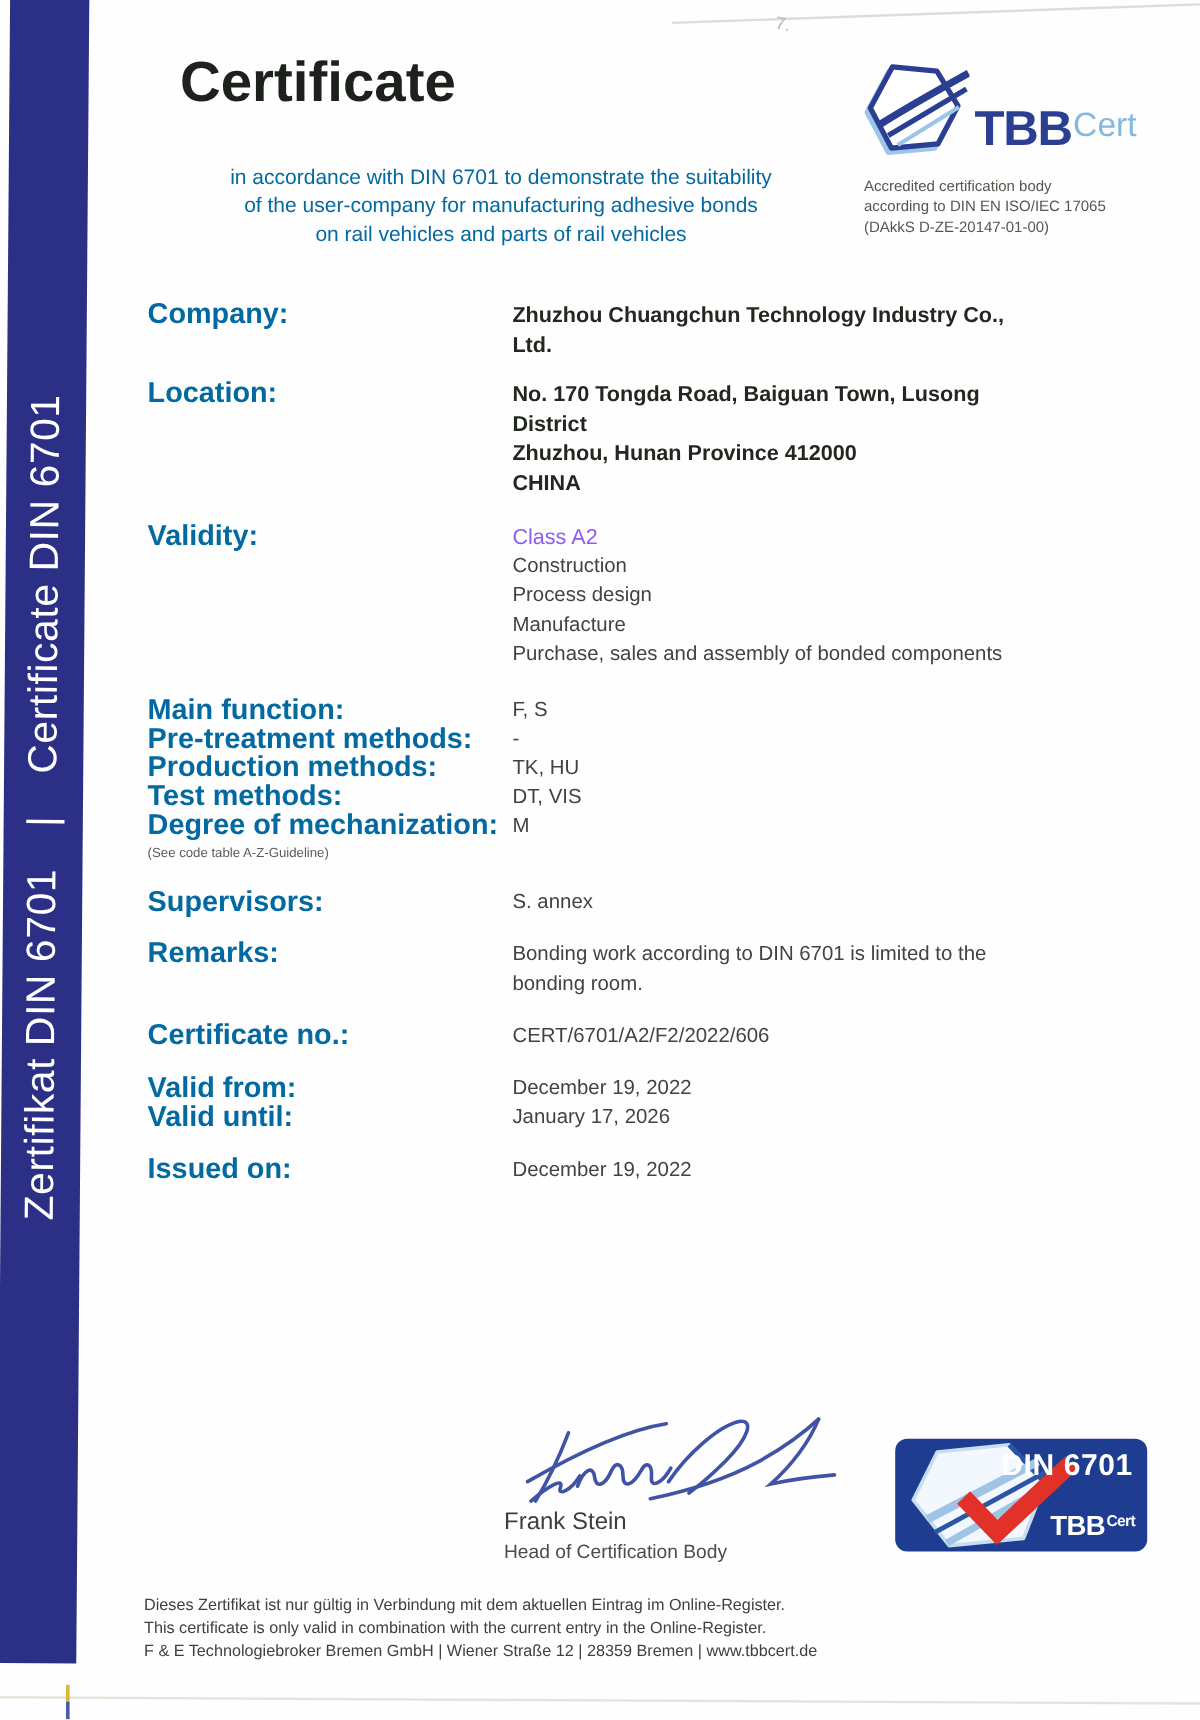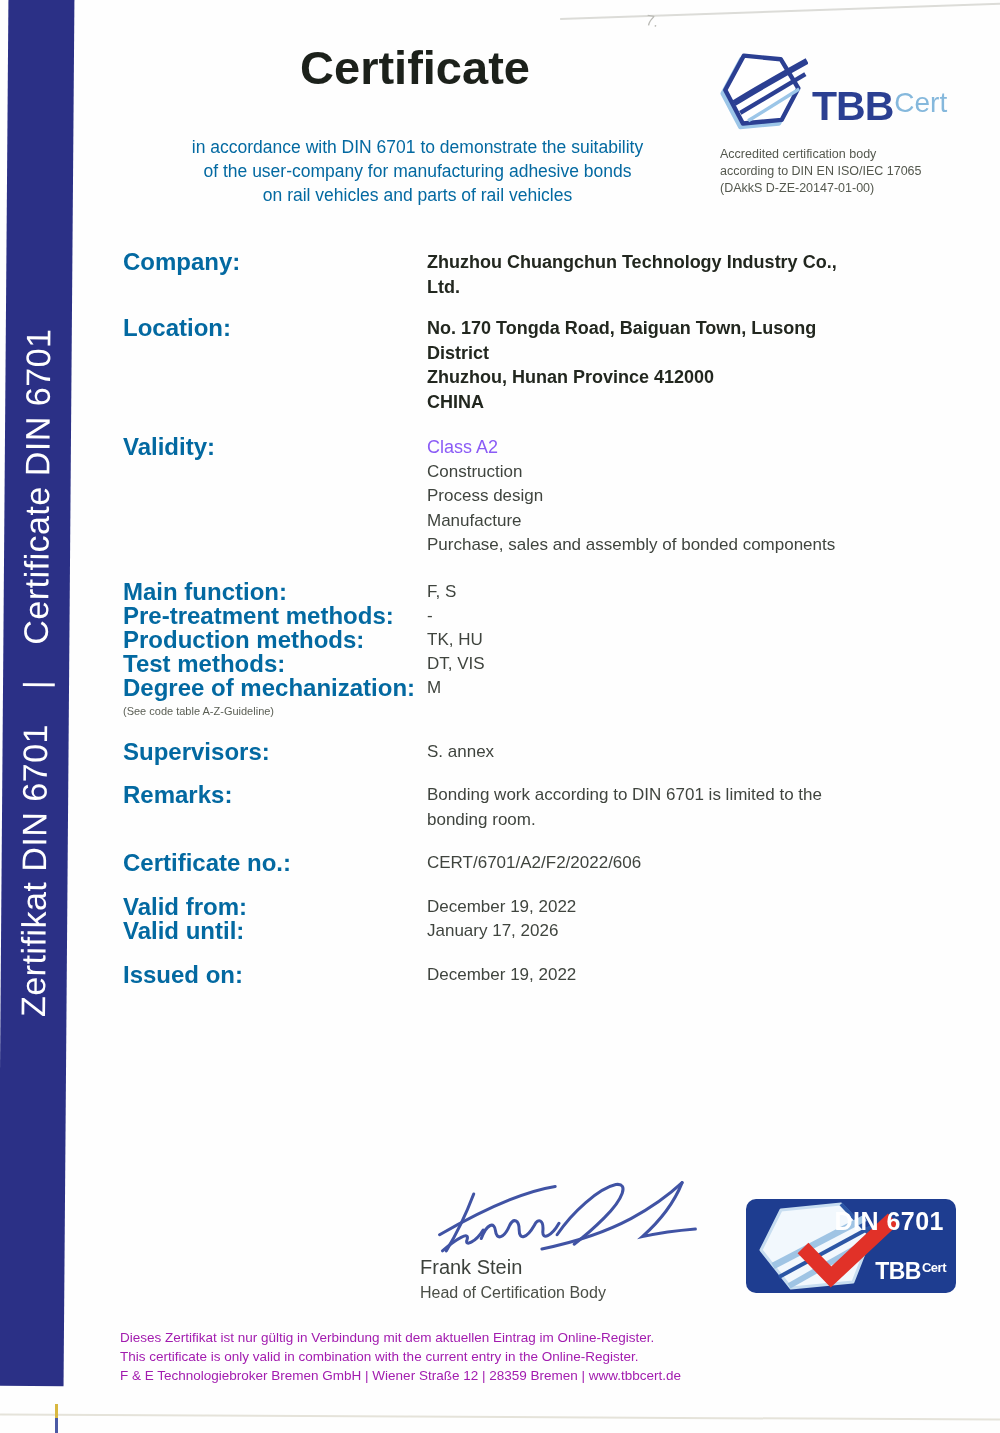--- a/index.html
+++ b/index.html
@@ -16,21 +16,21 @@
   }
   .band-text{
     position:absolute; top:322px; left:0; width:100%; height:714px;
     writing-mode:vertical-rl; transform:rotate(180deg);
     display:flex; align-items:center; justify-content:center;
     color:#ffffff; font-size:34px; letter-spacing:0.5px; white-space:nowrap;
   }
   
   .title{
     position:absolute; top:40px; left:150px; width:530px; margin:0;
-    text-align:center; font-size:47px; font-weight:700; color:#1c211b;
+    font-size:47px; font-weight:700; color:#1c211b;
   }
   .subtitle{
     position:absolute; top:135px; left:130px; width:575px;
     text-align:center; font-size:17.5px; line-height:24px; color:#0369a1;
   }
   .subtitle span{display:block;}
   
   .logo{position:absolute; left:720px; top:48px; width:250px;}
   .logo-row{display:flex; align-items:flex-end;}
   .logo-hex{flex:0 0 auto;}
@@ -60,21 +60,21 @@
   .sig{position:absolute; left:420px; top:1176px; width:310px;}
   .sig-name{font-size:20px; color:#3c413b; margin-top:-14px;}
   .sig-role{font-size:16px; color:#4a4e46; margin-top:5px;}
   
   .badge{position:absolute; left:745px; top:1198px; width:212px; height:96px;}
   .badge svg{position:absolute; left:0; top:0;}
   .badge-din{position:absolute; top:9px; right:13px; color:#ffffff; font-size:25px; font-weight:700; letter-spacing:0.5px;}
   .badge-tbb{position:absolute; bottom:9px; right:11px; color:#ffffff; font-size:23px; font-weight:700; letter-spacing:-0.5px;}
   .badge-cert{font-size:13px; font-weight:700; position:relative; top:-7px; margin-left:1px;}
   
-  .footer{position:absolute; left:120px; top:1329px; font-size:13.5px; line-height:18.5px; color:#a21caf;}
+  .footer{position:absolute; left:120px; top:1329px; font-size:13.5px; line-height:18.5px; color:#404040;}
   .footer-company{margin-top:1px;}
   
   .pencil{position:absolute; left:646px; top:12px; color:#b9b9b4; font-size:15px; transform:rotate(10deg);}
   .scan-top{position:absolute; left:560px; top:10px; width:460px; height:2px; background:#dcdcd8; transform:rotate(-2deg);}
   .scan-bottom{position:absolute; left:-5px; top:1416px; width:1010px; height:2px; background:#e5e3da; transform:rotate(0.3deg);}
   .tick-yellow{position:absolute; left:55px; top:1404px; width:3px; height:14px; background:#d9b840;}
   .tick-blue{position:absolute; left:55px; top:1418px; width:3px; height:15px; background:#4b5aa5;}
 </style>
 </head>
 <body>

